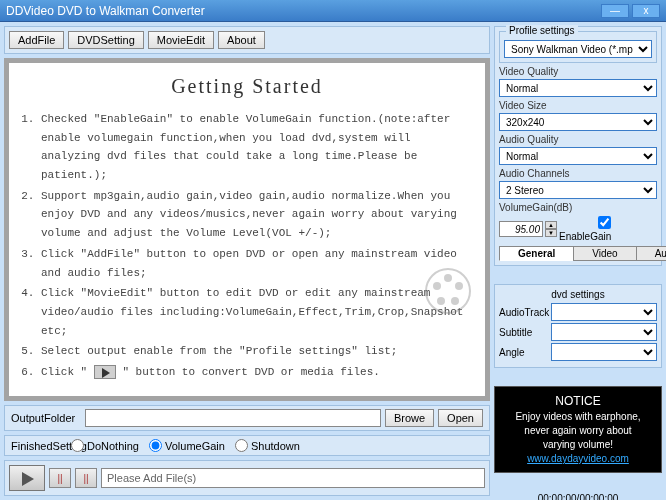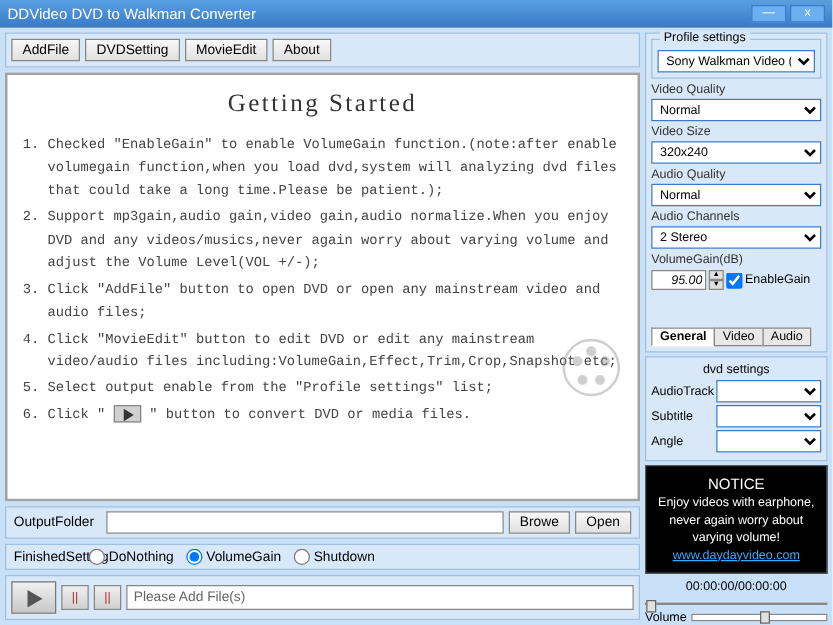--- a/index.html
+++ b/index.html
@@ -2,24 +2,24 @@
 <html><head>
 <meta charset="utf-8">
 <style>
 * { box-sizing: border-box; margin: 0; padding: 0; }
 body { font-family: Arial, sans-serif; font-size: 11px; background: #c8e0f8; width: 666px; height: 500px; overflow: hidden; }
 .titlebar { background: linear-gradient(#5aa0e0,#3a7cc8); color: #fff; height: 22px; display: flex; align-items: center; padding: 0 6px; border-bottom: 1px solid #2a5a9a; }
 .titlebar .title { flex: 1; font-size: 12px; }
 .titlebar .ctl { width: 28px; height: 14px; background: #6ab0f0; border: 1px solid #3a7cc8; margin-left: 3px; text-align: center; line-height: 12px; color: #fff; font-size: 10px; cursor: pointer; }
 .app { display: flex; height: 478px; padding: 4px; gap: 4px; }
 .left { flex: 1; display: flex; flex-direction: column; gap: 4px; }
-.right { width: 146px; display: flex; flex-direction: column; gap: 3px; }
+.right { width: 168px; display: flex; flex-direction: column; gap: 18px; }
 .toolbar { display: flex; gap: 4px; background: #d8e8f8; padding: 4px; border: 1px solid #a0c0e0; }
 .btn { background: linear-gradient(#f8f8f8,#e0e0e0); border: 1px solid #888; padding: 2px 8px; font-size: 11px; cursor: pointer; }
-.content { flex: 1; background: #fff; border: 2px solid #a3a3a3; padding: 12px 14px; position: relative; overflow: hidden; }
+.content { flex: 1; background: #fff; border: 5px solid #a3a3a3; padding: 12px 14px; position: relative; overflow: hidden; }
 .content h2 { font-family: Georgia, serif; font-weight: normal; text-align: center; font-size: 20px; color: #333; margin-bottom: 12px; letter-spacing: 2px; }
 .content ol { list-style: decimal; padding-left: 18px; font-family: "Courier New", monospace; font-size: 11px; color: #444; line-height: 1.7; }
 .content ol li { margin-bottom: 2px; }
 .playicon-inline { display: inline-block; width: 22px; height: 14px; background: #d0d0d0; border: 1px solid #888; vertical-align: middle; position: relative; }
 .playicon-inline::after { content: ""; position: absolute; left: 7px; top: 2px; border-left: 8px solid #333; border-top: 5px solid transparent; border-bottom: 5px solid transparent; }
 .reel { position: absolute; right: 12px; bottom: 80px; width: 50px; height: 50px; opacity: .4; }
 .outrow { display: flex; align-items: center; gap: 4px; background: #d8e8f8; padding: 3px 6px; border: 1px solid #a0c0e0; font-size: 11px; }
 .outrow label { width: 70px; }
 .outrow input[type=text] { flex: 1; border: 1px solid #888; height: 18px; padding: 0 3px; }
 .finrow { display: flex; align-items: center; gap: 10px; background: #d8e8f8; padding: 3px 6px; border: 1px solid #a0c0e0; font-size: 11px; }
@@ -32,36 +32,36 @@
 .status { flex: 1; background: #fff; border: 1px solid #888; height: 20px; padding: 3px 5px; color: #666; }
 .panel { background: #d8e8f8; border: 1px solid #a0c0e0; padding: 4px; font-size: 10px; }
 .panel .plabel { color: #333; margin-bottom: 2px; }
 .sel { width: 100%; border: 1px solid #3a7cc8; background: #fff; height: 18px; font-size: 10px; padding: 0 2px; }
 .fieldrow { margin-top: 3px; }
 .gainrow { display: flex; align-items: center; gap: 2px; margin-top: 3px; }
 .gainrow input[type=text] { width: 44px; border: 1px solid #888; height: 16px; font-size: 10px; text-align: right; padding-right: 2px; font-style: italic; }
 .spin { display: flex; flex-direction: column; }
 .spin span { width: 12px; height: 8px; background: #e0e0e0; border: 1px solid #888; font-size: 6px; text-align: center; line-height: 6px; cursor: pointer; }
 .tabs { display: flex; margin-top: 4px; }
-.tab { border: 1px solid #888; padding: 1px 6px; background: #e8e8e8; font-size: 10px; cursor: pointer; margin-right: -1px; margin-top: 26px; }
+.tab { border: 1px solid #888; padding: 1px 18px; background: #e8e8e8; font-size: 10px; cursor: pointer; margin-right: -1px; }
 .tab.active { background: #fff; font-weight: bold; border-bottom: 1px solid #fff; }
 .dvdset { background: #d8e8f8; border: 1px solid #a0c0e0; padding: 4px; font-size: 10px; }
 .dvdset .hdr { text-align: center; margin-bottom: 3px; }
 .dvdrow { display: flex; align-items: center; margin-bottom: 2px; }
 .dvdrow label { width: 52px; }
 .notice { background: #000; color: #fff; font-size: 10px; text-align: center; padding: 6px 0; border: 1px solid #555; line-height: 1.4; }
 .notice .n1 { font-size: 12px; }
 .notice .url { color: #3af; text-decoration: underline; cursor: pointer; }
 .timerow { text-align: center; font-size: 10px; padding: 2px 0; }
 .slider { height: 6px; background: #fff; border: 1px solid #888; margin: 2px 0; position: relative; }
 .slider .thumb { position: absolute; top: -3px; left: 0; width: 8px; height: 10px; background: #e0e0e0; border: 1px solid #666; }
 .volrow { display: flex; align-items: center; font-size: 10px; gap: 4px; }
 .legend { position: relative; border: 1px solid #a0c0e0; padding: 8px 4px 4px; margin-bottom: 3px; }
 .legend .lt { position: absolute; top: -7px; left: 6px; background: #d8e8f8; padding: 0 3px; font-size: 10px; }
-.chk { display: flex; align-items: flex-start; gap: 2px; font-size: 10px; }
+.chk { display: flex; align-items: flex-end; gap: 2px; font-size: 10px; flex-direction: column; }
 </style>
 </head>
 <body>
 
 <div class="titlebar">
   <span class="title">DDVideo DVD to Walkman Converter</span>
   <span class="ctl">—</span>
   <span class="ctl">x</span>
 </div>
 

